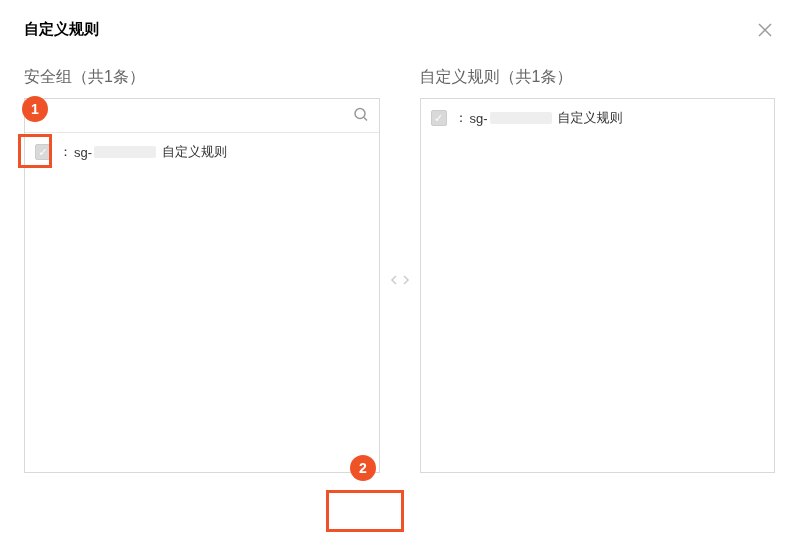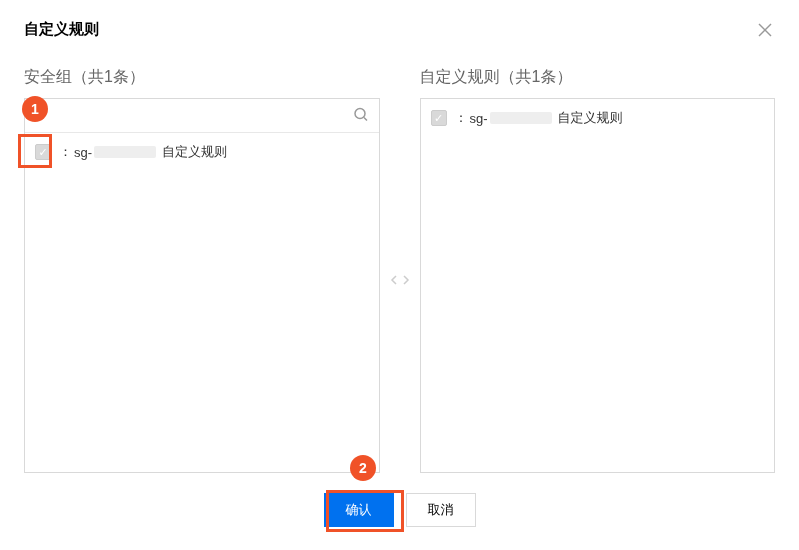--- a/index.html
+++ b/index.html
@@ -260,22 +260,18 @@
               <span>sg-</span>
               <span class="redacted"></span>
               <span style="margin-left:4px">自定义规则</span>
             </span>
           </div>
         </div>
       </div>
     </div>
   </div>
 
-  <div class="footer">
-    <button class="btn btn-primary">确认</button>
-    <button class="btn">取消</button>
-  </div>
 </div>
 
 <div class="annotation-badge badge-1">1</div>
 <div class="annotation-box box-1"></div>
 <div class="annotation-badge badge-2">2</div>
 <div class="annotation-box box-2"></div>
 
 </body></html>

